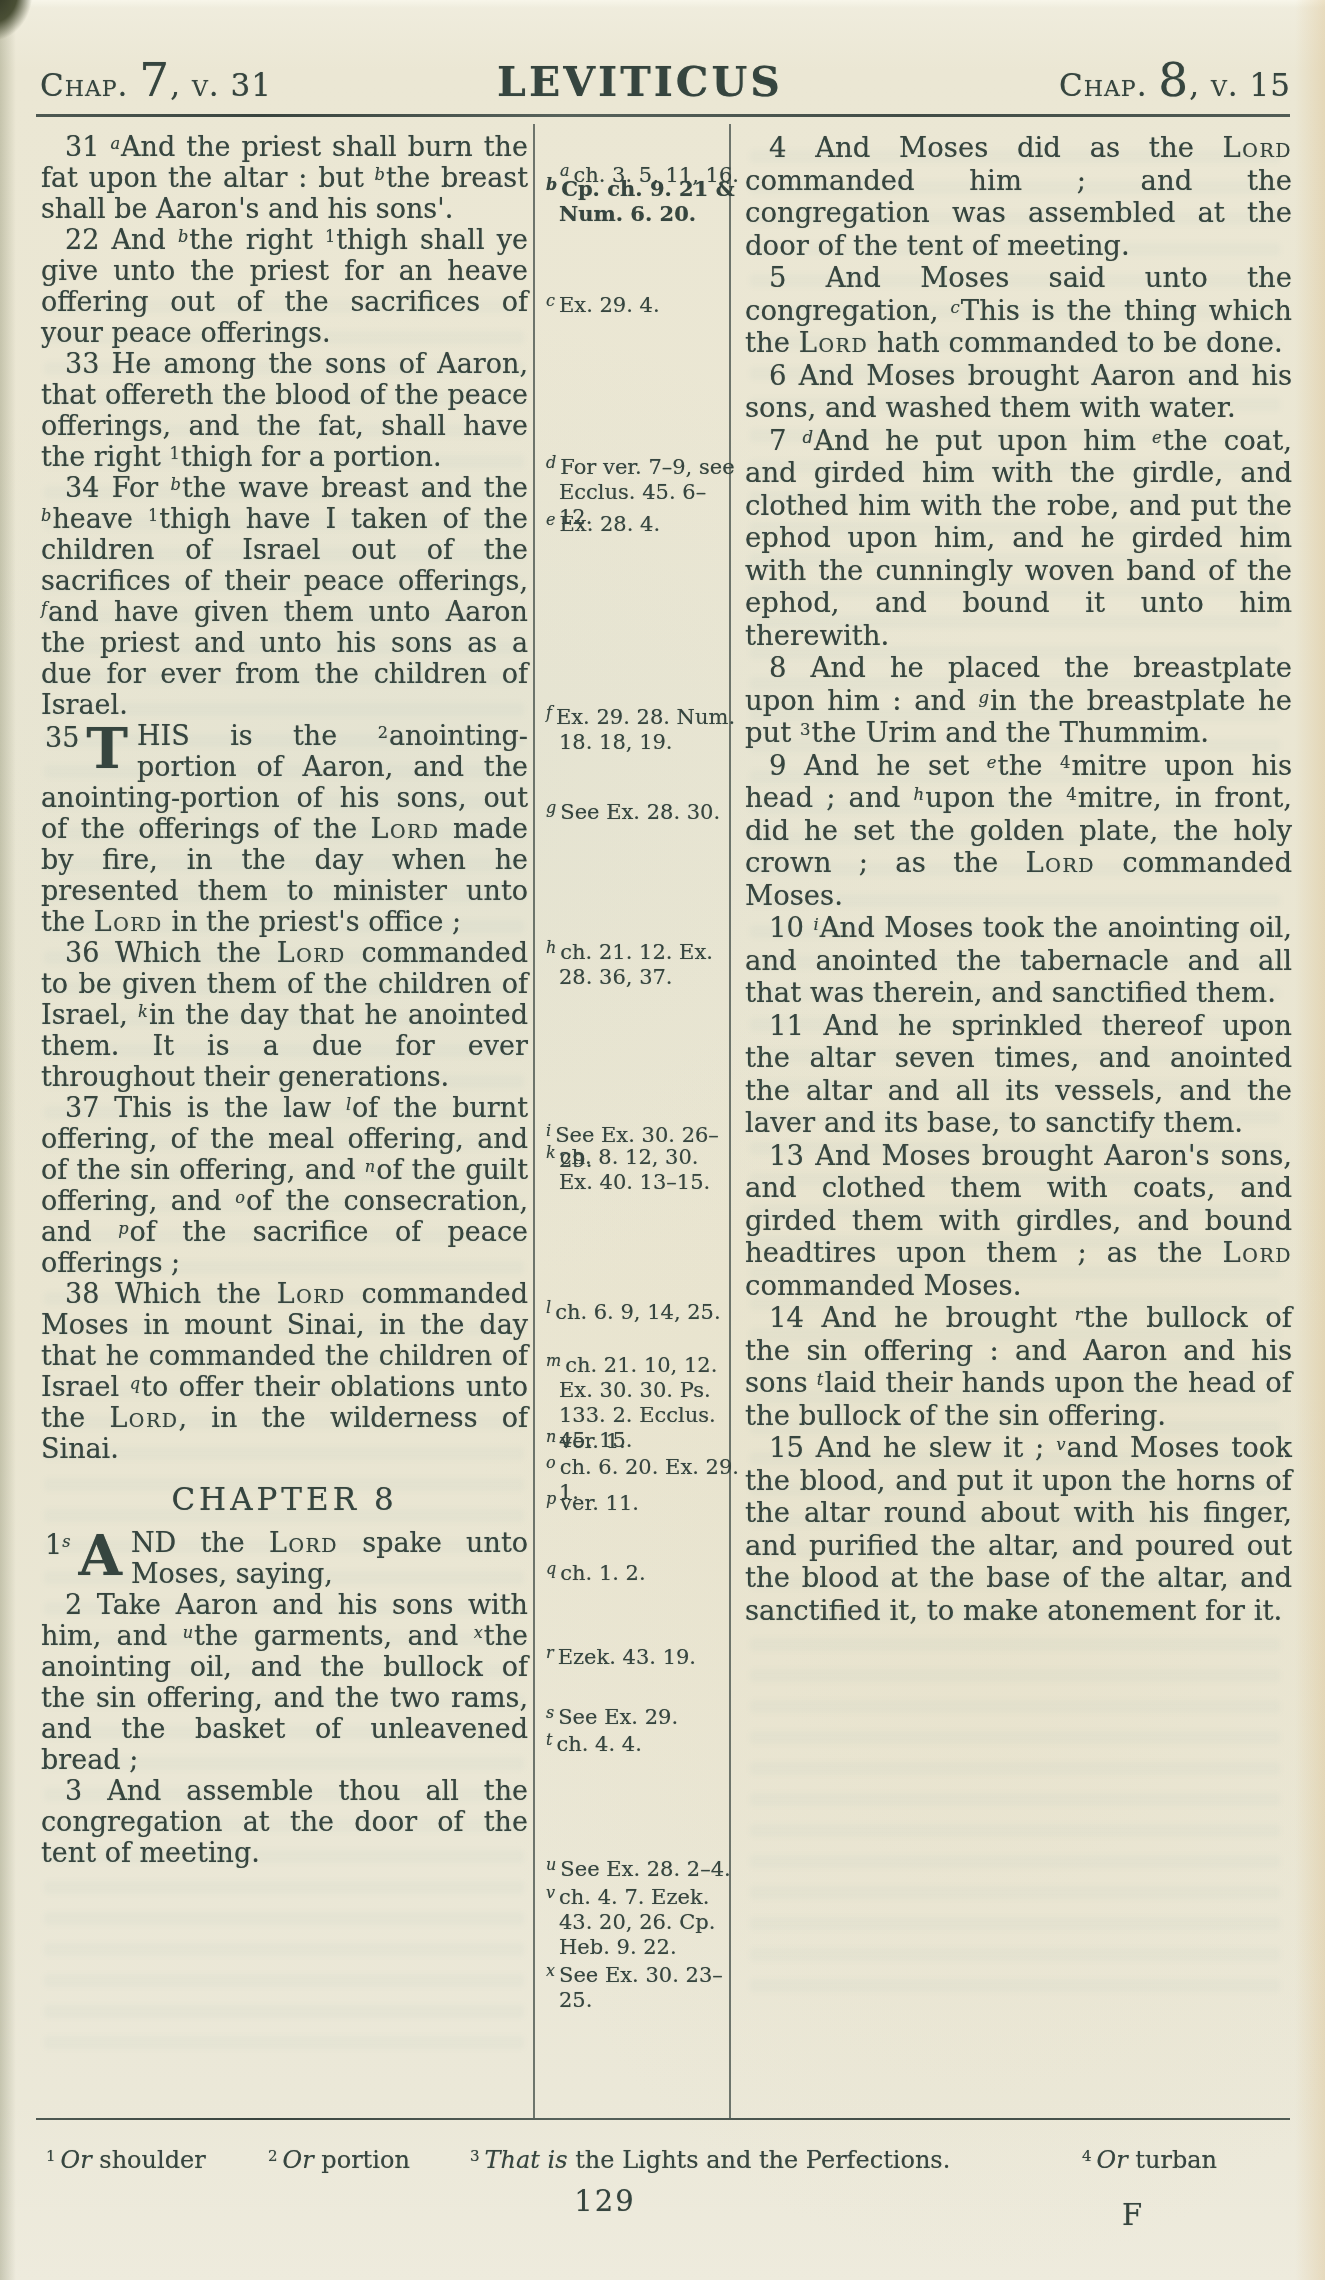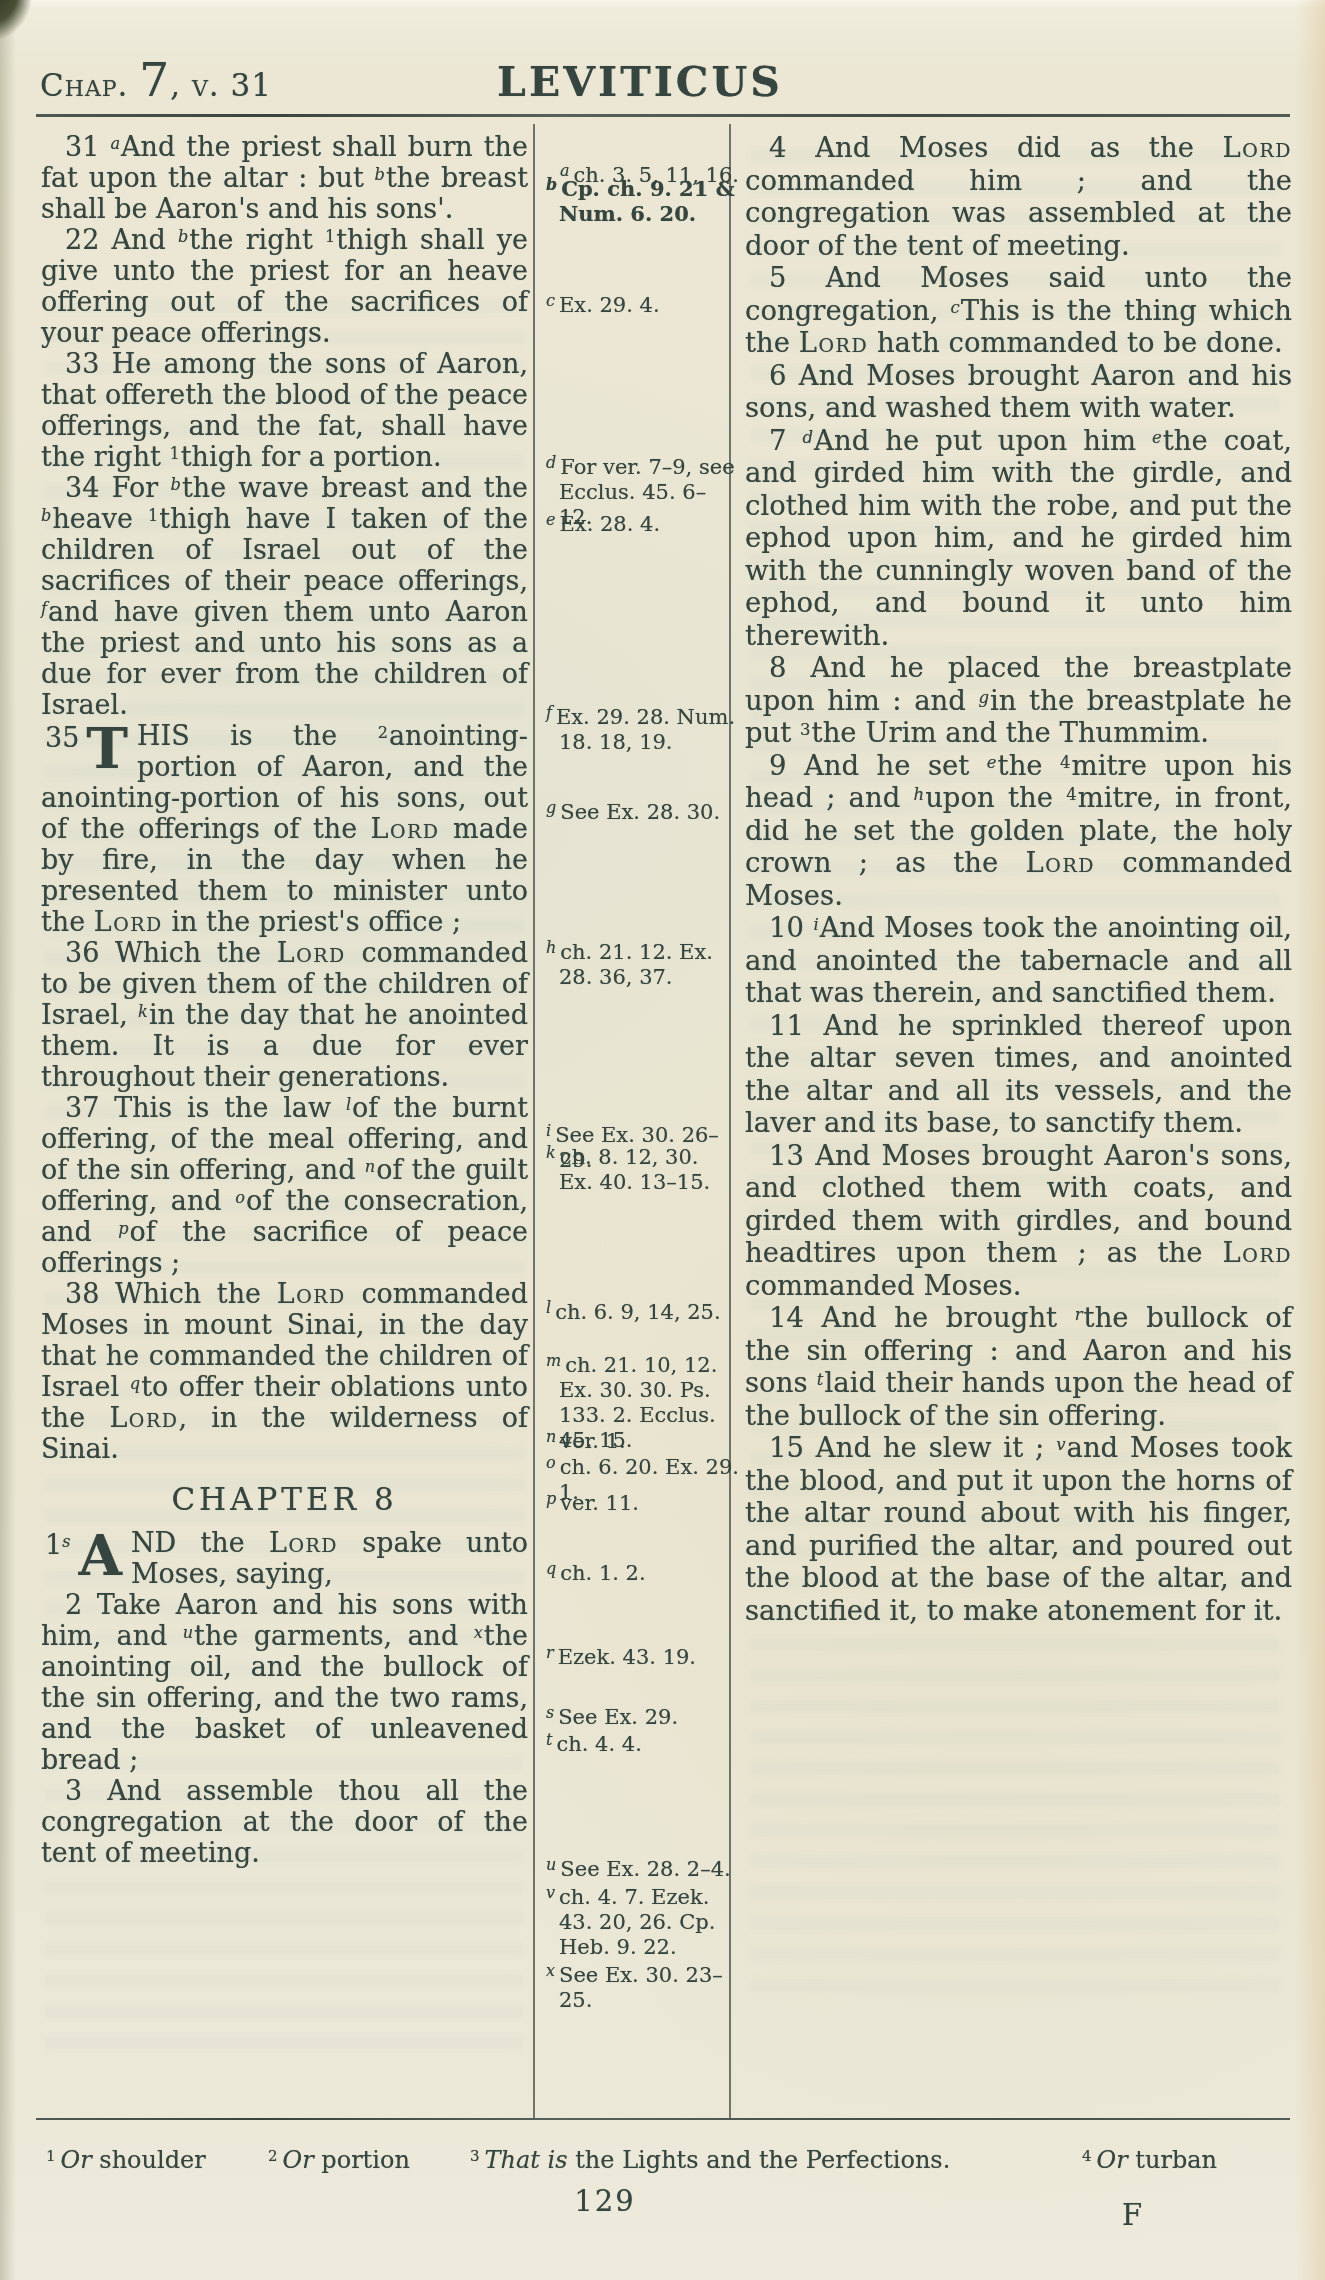--- a/index.html
+++ b/index.html
@@ -82,20 +82,21 @@
   <div class="edge-right"></div>
   <div class="corner-mark"></div>
 
   <div class="ghost" style="left:44px;top:300px;width:480px;height:1760px;"></div>
   <div class="ghost" style="left:750px;top:150px;width:530px;height:1860px;"></div>
 
   <div class="hdr hdr-left"><span>Chap.</span> <span class="chapnum">7</span><span>, v. 31</span></div>
 
   <div class="book-title">LEVITICUS</div>
 
+  <div class="hdr hdr-right"><span>Chap.</span> <span class="chapnum">8</span><span>, v. 15</span></div>
 
   <div class="rule-h rule-top"></div>
   <div class="vrule vrule-1"></div>
   <div class="vrule vrule-2"></div>
 
   <div class="col col-left">
       <p class="verse"><span class="vnum">31</span>&nbsp;<sup class="ref">a</sup>And the priest shall burn the fat upon the altar : but <sup class="ref">b</sup>the breast shall be Aaron's and his sons'.</p>
       <p class="verse"><span class="vnum">22</span>&nbsp;And <sup class="ref">b</sup>the right <sup class="fn">1</sup>thigh shall ye give unto the priest for an heave offering out of the sacrifices of your peace offerings.</p>
       <p class="verse"><span class="vnum">33</span>&nbsp;He among the sons of Aaron, that offereth the blood of the peace offerings, and the fat, shall have the right <sup class="fn">1</sup>thigh for a portion.</p>
       <p class="verse"><span class="vnum">34</span>&nbsp;For <sup class="ref">b</sup>the wave breast and the <sup class="ref">b</sup>heave <sup class="fn">1</sup>thigh have I taken of the children of Israel out of the sacrifices of their peace offerings, <sup class="ref">f</sup>and have given them unto Aaron the priest and unto his sons as a due for ever from the children of Israel.</p>

